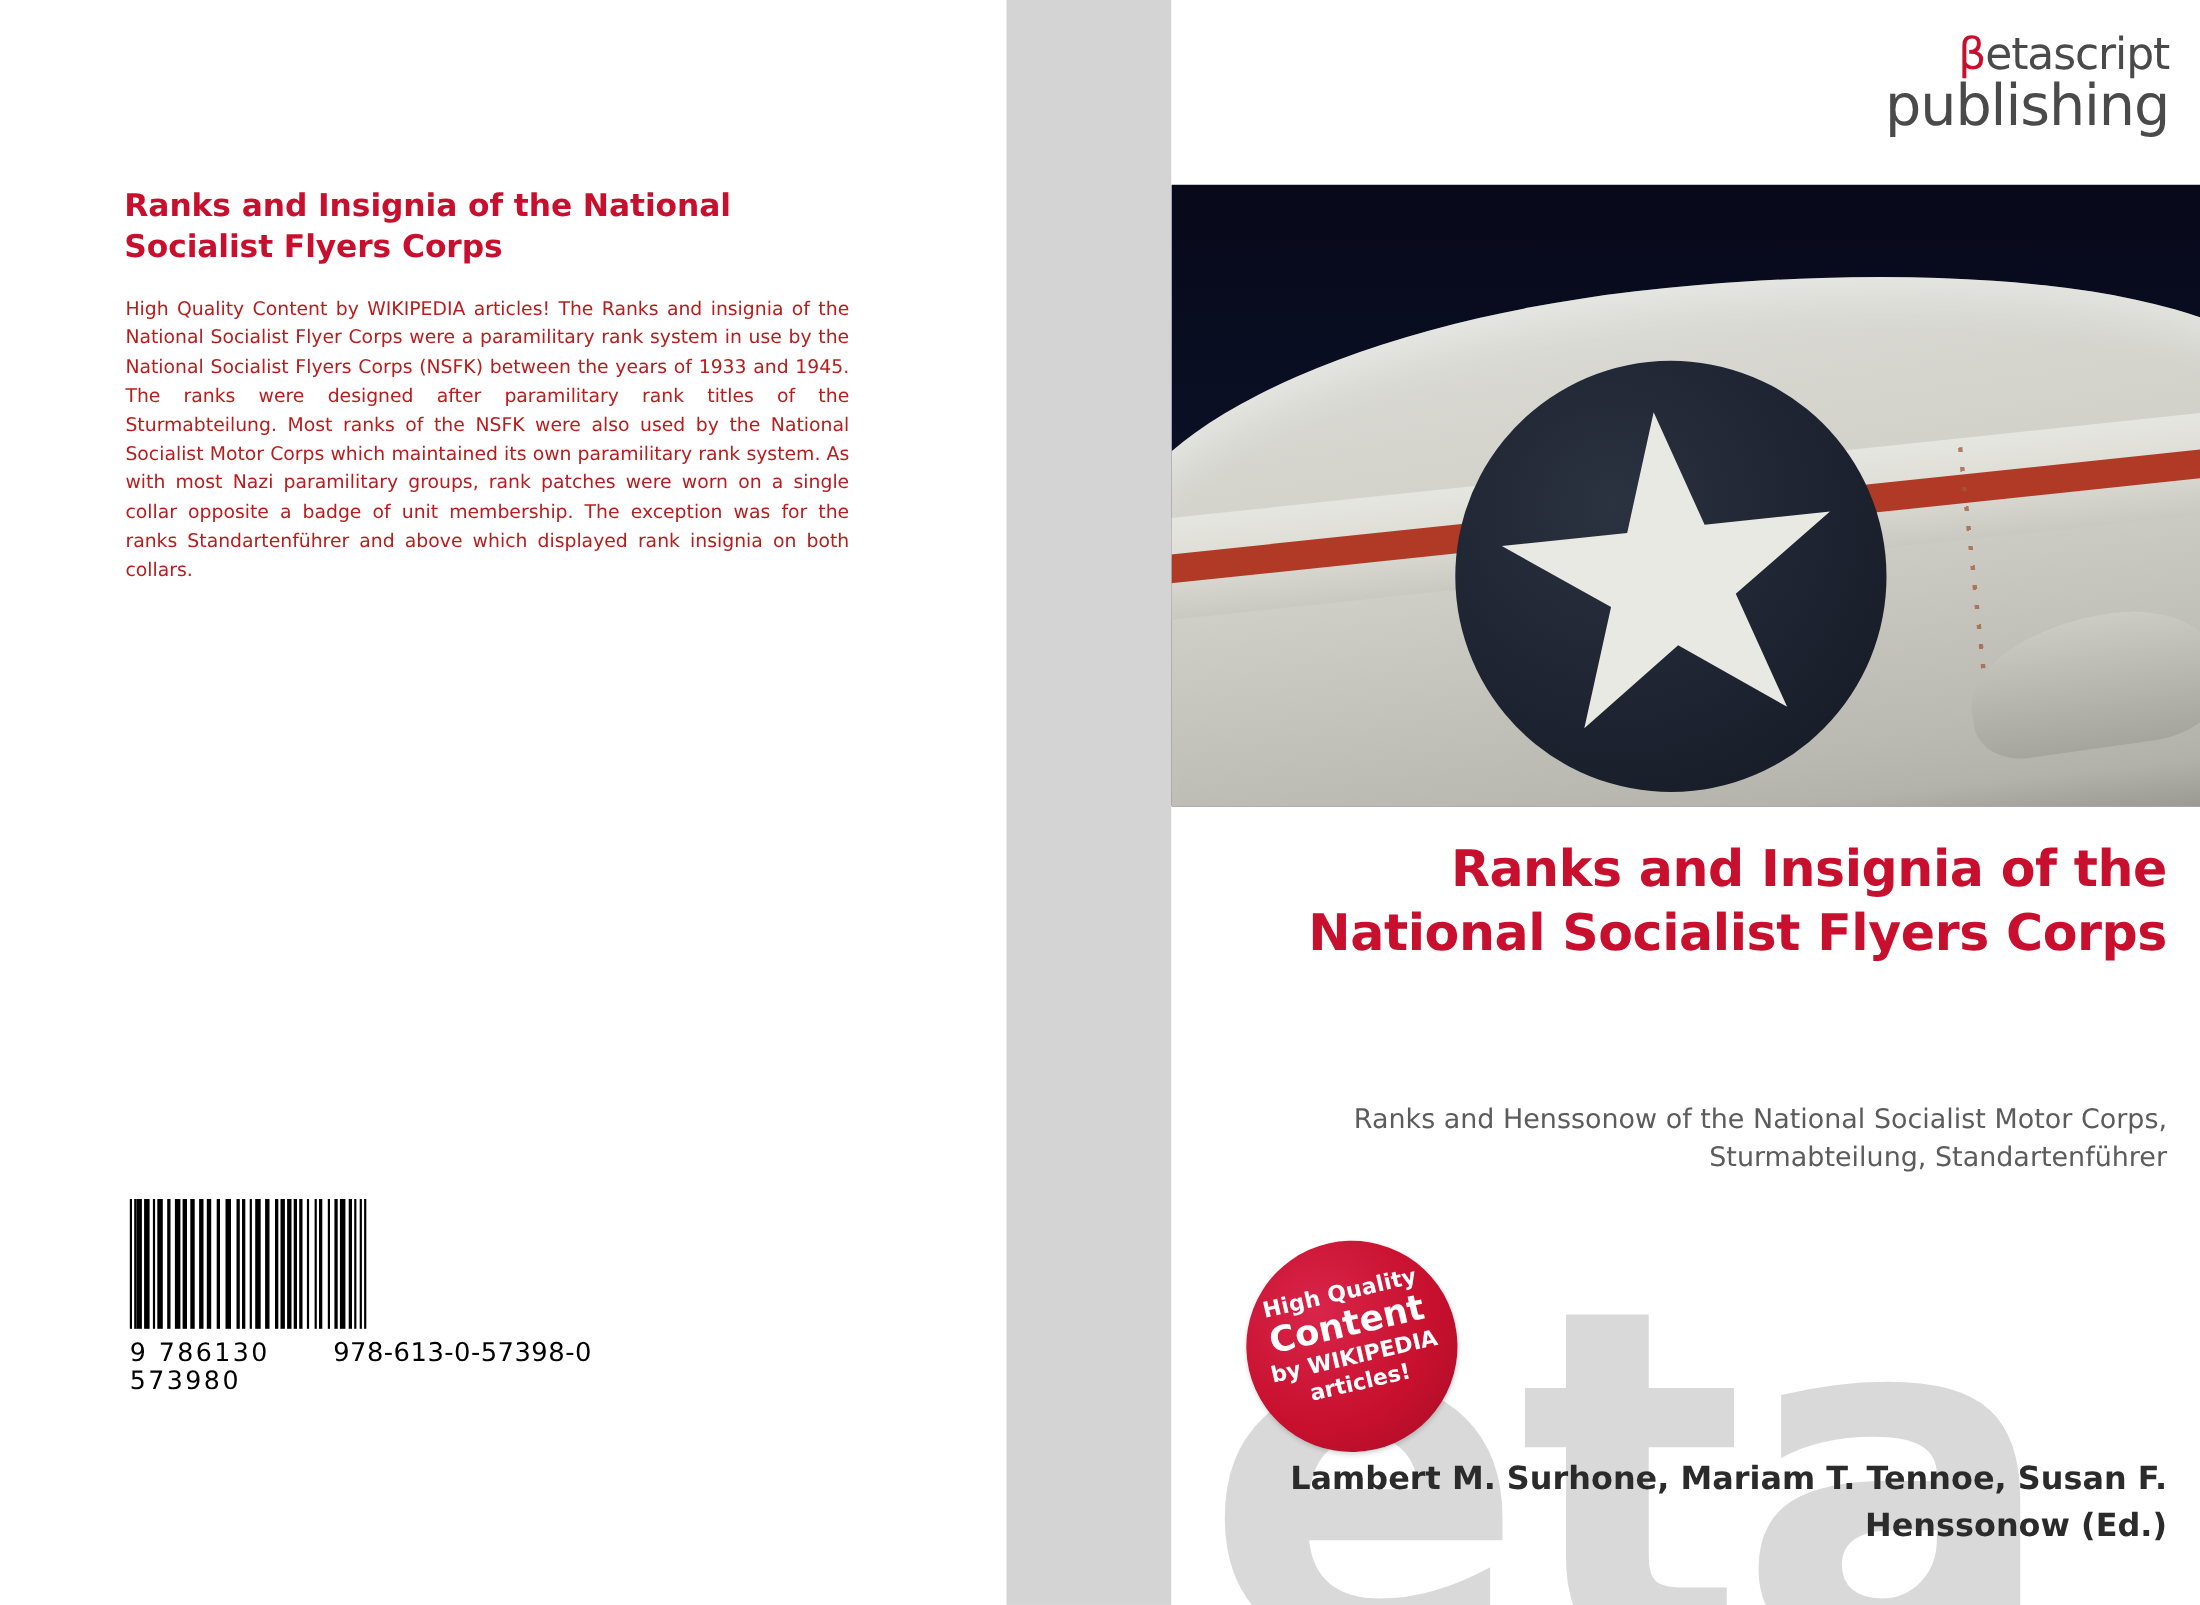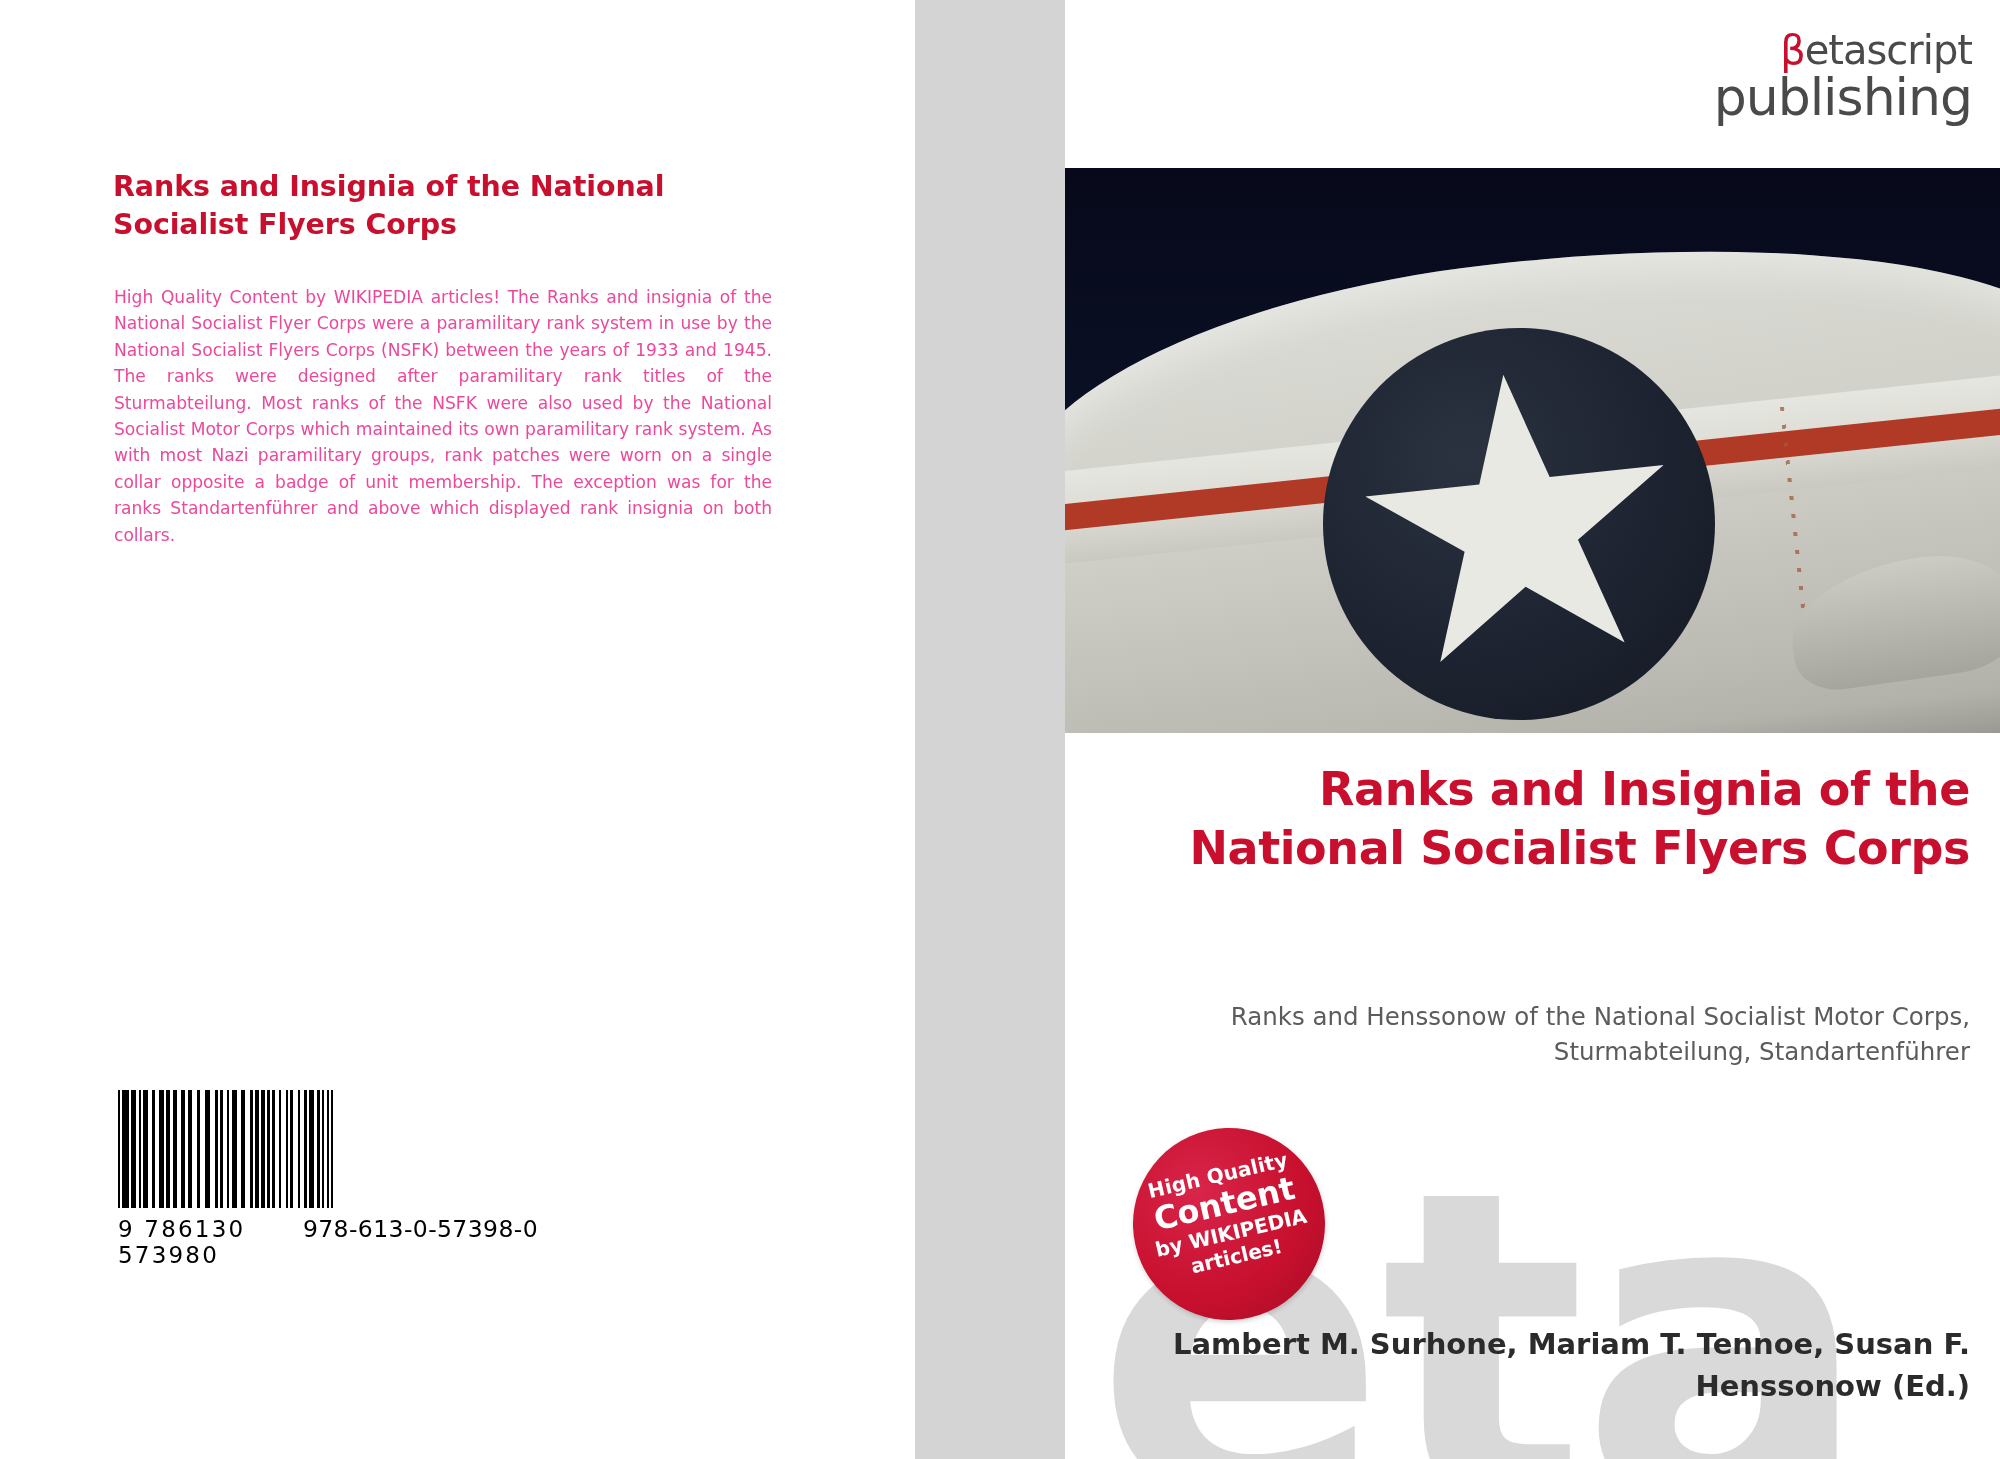--- a/index.html
+++ b/index.html
@@ -34,23 +34,23 @@
     width: 660px;
     color: #c8102e;
     font-size: 28.5px;
     font-weight: bold;
     line-height: 1.32;
     letter-spacing: -0.1px;
   }
   .back-body {
     position: absolute;
     left: 114px;
-    top: 284px;
+    top: 268px;
     width: 658px;
-    color: #ec4899;
+    color: #b91c1c;
     font-size: 17.1px;
     line-height: 1.545;
     text-align: justify;
   }
 
   
   .barcode-wrap {
     position: absolute;
     left: 118px;
     top: 1090px;

